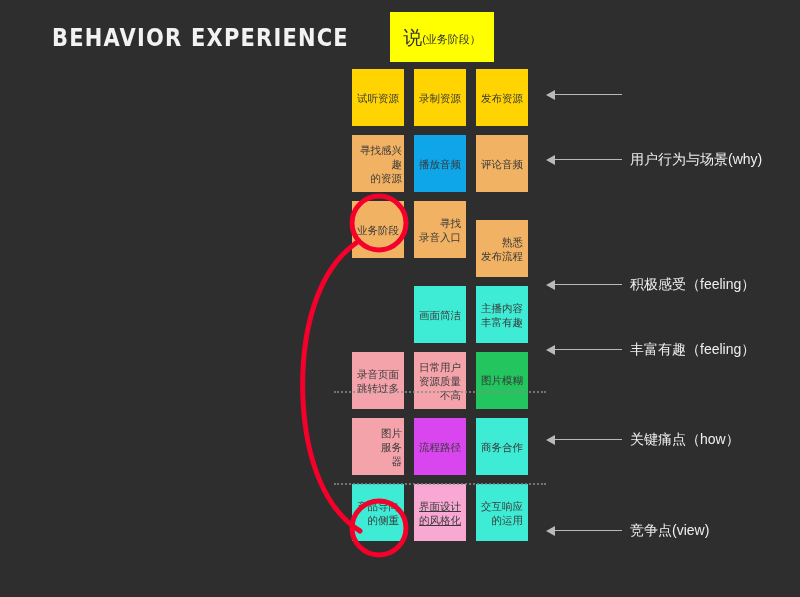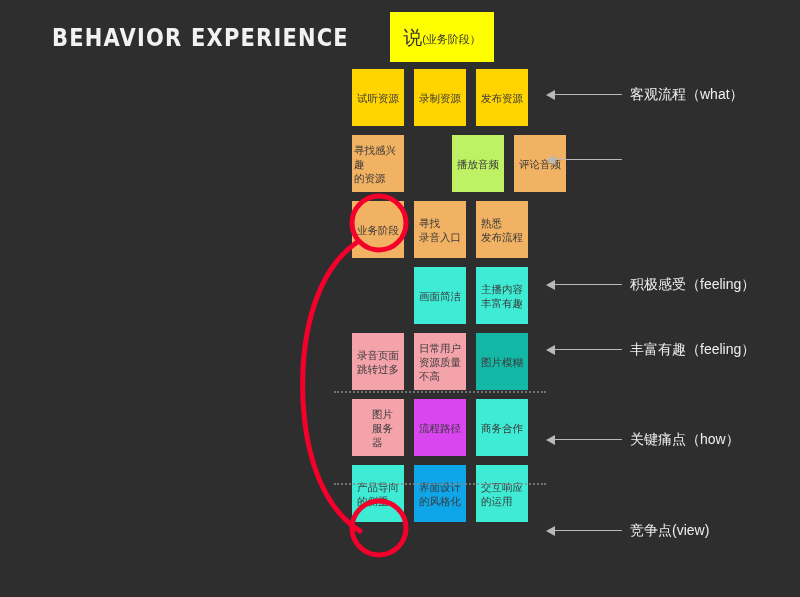--- a/index.html
+++ b/index.html
@@ -80,21 +80,21 @@
     gap: 10px;
     margin-bottom: 9px;
   }
   .card {
     width: 52px;
     height: 57px;
     box-sizing: border-box;
     display: flex;
     align-items: center;
     justify-content: center;
-    text-align: left;
+    text-align: right;
     font-size: 10.5px;
     line-height: 14px;
     color: #3a3a3a;
     padding: 2px;
     position: relative;
   }
   .card.empty {
     background: transparent;
   }
   .card .ctext {
@@ -179,100 +179,100 @@
           <span class="ctext">录制资源</span>
         </div>
         <div class="card" style="background: rgb(255, 212, 0);">
           <span class="ctext">发布资源</span>
         </div>
       </div>
       <div class="grid-row">
         <div class="card" style="background: rgb(242, 178, 99);">
           <span class="ctext">寻找感兴趣<br>的资源</span>
         </div>
-        <div class="card" style="background: #bef264; margin-left: 38px;">
+        <div class="card" style="background: #0ea5e9;">
           <span class="ctext">播放音频</span>
         </div>
         <div class="card" style="background: rgb(242, 178, 99);">
           <span class="ctext">评论音频</span>
         </div>
       </div>
       <div class="grid-row">
         <div class="card" style="background: rgb(242, 178, 99);">
           <span class="ctext">业务阶段</span>
         </div>
         <div class="card" style="background: rgb(242, 178, 99);">
           <span class="ctext">寻找<br>录音入口</span>
         </div>
-        <div class="card" style="background: rgb(242, 178, 99);">
+        <div class="card" style="background: rgb(242, 178, 99); margin-top: 19px;">
           <span class="ctext">熟悉<br>发布流程</span>
         </div>
       </div>
       <div class="grid-row">
         <div class="card empty"></div>
         <div class="card" style="background: rgb(62, 236, 213);">
           <span class="ctext">画面简洁</span>
         </div>
         <div class="card" style="background: rgb(62, 236, 213);">
           <span class="ctext">主播内容<br>丰富有趣</span>
         </div>
       </div>
       <div class="grid-row">
         <div class="card" style="background: rgb(244, 163, 171);">
           <span class="ctext">录音页面<br>跳转过多</span>
         </div>
         <div class="card" style="background: rgb(244, 163, 171);">
           <span class="ctext">日常用户<br>资源质量<br>不高</span>
         </div>
-        <div class="card" style="background: #14b8a6;">
+        <div class="card" style="background: #22c55e; font-family: Liberation Serif, serif;">
           <span class="ctext">图片模糊</span>
         </div>
       </div>
       <div class="grid-row">
         <div class="card" style="background: rgb(244, 163, 171); padding-left: 20px;">
           <span class="ctext">图片服务器</span>
         </div>
         <div class="card" style="background: #d946ef;">
           <span class="ctext">流程路径</span>
         </div>
         <div class="card" style="background: rgb(62, 236, 213);">
           <span class="ctext">商务合作</span>
         </div>
       </div>
       <div class="grid-row">
         <div class="card" style="background: rgb(62, 236, 213);">
           <span class="ctext">产品导向<br>的侧重</span>
         </div>
-        <div class="card" style="background: #0ea5e9;">
+        <div class="card" style="background: #f9a8d4; text-decoration: underline;">
           <span class="ctext">界面设计<br>的风格化</span>
         </div>
         <div class="card" style="background: rgb(62, 236, 213);">
           <span class="ctext">交互响应<br>的运用</span>
         </div>
       </div>
     </div>
 
   <div id="dividers">
       <div class="divider" style="top: 391px;"></div>
       <div class="divider" style="top: 483px;"></div>
     </div>
 
   <div id="annotations">
       <div class="anno" style="top: 85px;">
         <span class="arrow">
           <span class="head"></span>
           <span class="shaft"></span>
         </span>
-        <span class="alabel">客观流程（what）</span>
       </div>
       <div class="anno" style="top: 150px;">
         <span class="arrow">
           <span class="head"></span>
           <span class="shaft"></span>
         </span>
+        <span class="alabel">用户行为与场景(why)</span>
       </div>
       <div class="anno" style="top: 275px;">
         <span class="arrow">
           <span class="head"></span>
           <span class="shaft"></span>
         </span>
         <span class="alabel">积极感受（feeling）</span>
       </div>
       <div class="anno" style="top: 340px;">
         <span class="arrow">

